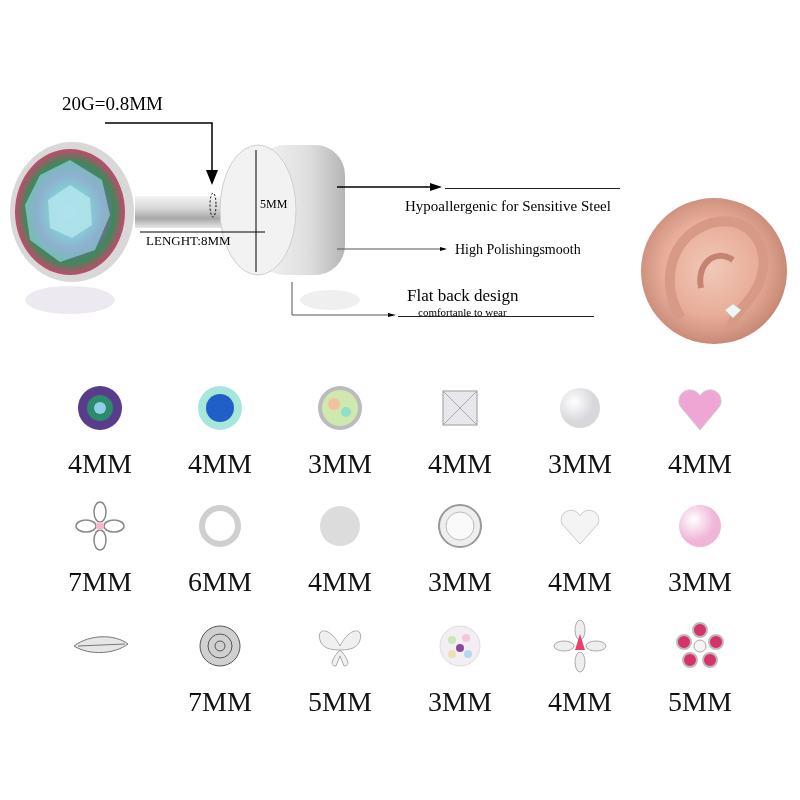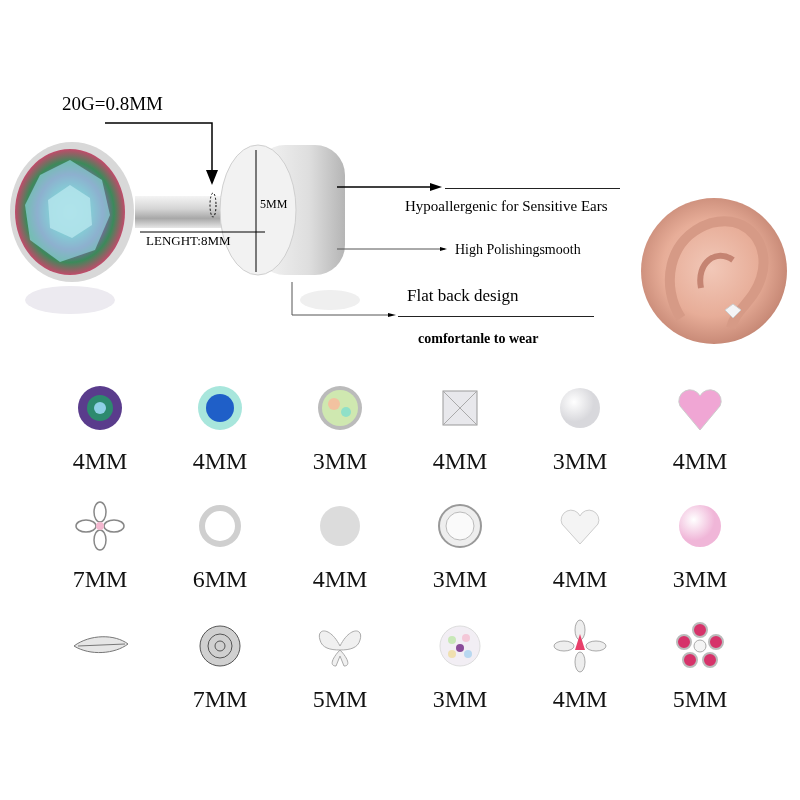--- a/index.html
+++ b/index.html
@@ -6,28 +6,28 @@
   body { width: 800px; height: 800px; position: relative; overflow: hidden; font-family: "Liberation Serif", "DejaVu Serif", serif; color: #111; }
   .abs { position: absolute; }
   .lbl { font-family: "Liberation Serif", serif; color: #000000; white-space: nowrap; }
   .gauge-label { left: 62px; top: 93px; font-size: 19px; }
   .length-label { left: 146px; top: 233px; font-size: 13px; }
   .five-mm-label { left: 260px; top: 197px; font-size: 12px; }
   .title1 { left: 445px; top: 155px; font-size: 25px; }
   .sub1 { left: 405px; top: 198px; font-size: 15px; }
   .note1 { left: 455px; top: 242px; font-size: 14px; }
   .title2 { left: 407px; top: 286px; font-size: 17px; }
-  .sub2 { left: 418px; top: 331px; font-size: 14px; font-weight: bold; }
+  .sub2 { left: 418px; top: 306px; font-size: 11px; }
   .rule { background: #222; height: 1px; }
   .ear { left: 641px; top: 198px; width: 146px; height: 146px; border-radius: 50%; overflow: hidden;
          background: radial-gradient(circle at 48% 48%, #f2c8b8 0%, #e7ad98 45%, #c98b78 70%, #7a4c40 100%); }
   .grid { left: 40px; top: 370px; width: 720px; }
   .cell { position: absolute; width: 120px; height: 120px; text-align: center; }
   .cell .icon { position: absolute; left: 30px; top: 8px; width: 60px; height: 60px; }
-  .cell .size { position: absolute; left: 0; right: 0; top: 78px; font-size: 24px; font-family: "Liberation Serif", serif; }
+  .cell .size { position: absolute; left: 0; right: 0; top: 78px; font-size: 28px; font-family: "Liberation Serif", serif; }
 </style>
 </head>
 <body>
 
 <div class="abs" style="left:0;top:0;width:640px;height:350px;">
   <svg width="640" height="350" style="position:absolute;left:0;top:0">
     <defs>
       <radialGradient id="gemG" cx="50%" cy="50%" r="50%">
         <stop offset="0%" stop-color="#9fe0e8"></stop>
         <stop offset="35%" stop-color="#6ec2c9"></stop>
@@ -75,21 +75,21 @@
     <polygon points="440,247 447,249 440,251" fill="#000"></polygon>
     <polyline points="292,282 292,315 392,315" fill="none" stroke="#555" stroke-width="1"></polyline>
     <polygon points="388,313 396,315 388,317" fill="#000"></polygon>
   </svg>
 
   <div class="abs lbl gauge-label">20G=0.8MM</div>
   <div class="abs lbl length-label">LENGHT:8MM</div>
   <div class="abs lbl five-mm-label">5MM</div>
 
   <div class="abs rule" style="left:445px;top:188px;width:175px;"></div>
-  <div class="abs lbl sub1">Hypoallergenic for Sensitive Ears</div>
+  <div class="abs lbl sub1">Hypoallergenic for Sensitive Steel</div>
   <div class="abs lbl note1">High Polishingsmooth</div>
   <div class="abs lbl title2">Flat back design</div>
   <div class="abs rule" style="left:398px;top:316px;width:196px;"></div>
   <div class="abs lbl sub2">comfortanle to wear</div>
 </div>
 
 <div class="abs ear">
   <svg width="146" height="146">
     <path d="M40,120 C20,90 25,40 70,25 C110,15 130,50 120,80 C112,105 95,110 90,130" fill="none" stroke="#d69a86" stroke-width="10"></path>
     <path d="M60,90 C55,65 75,50 92,62" fill="none" stroke="#c58472" stroke-width="6"></path>

